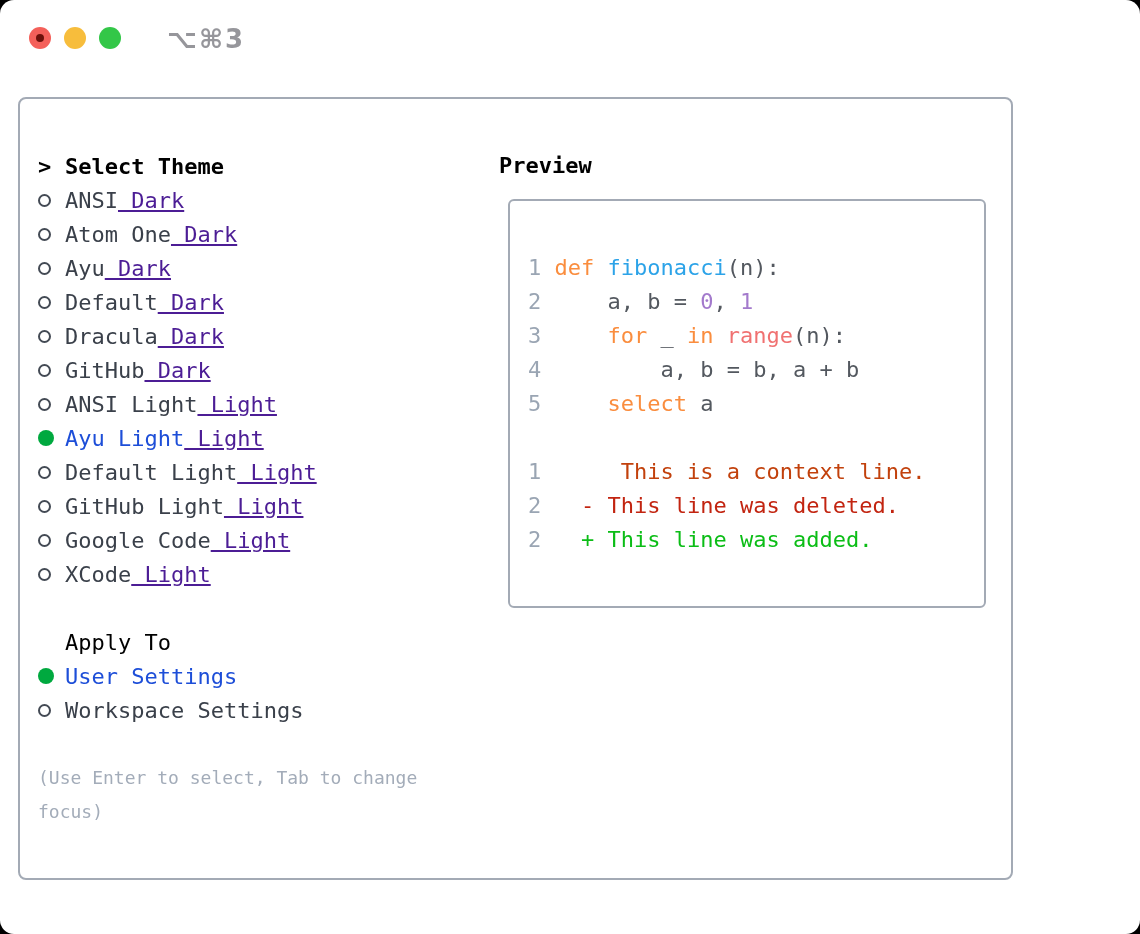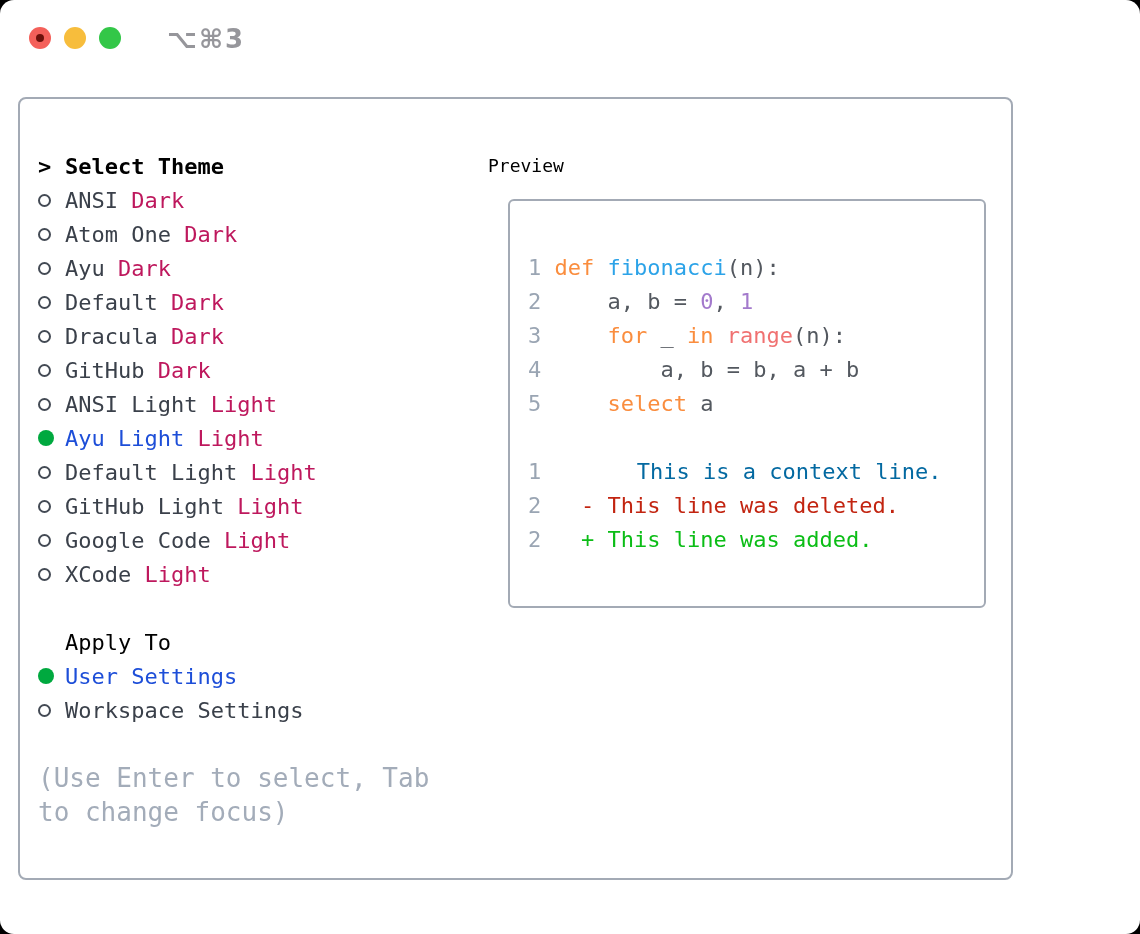--- a/index.html
+++ b/index.html
@@ -17,39 +17,39 @@
 
   
   .panel{position:absolute;left:18px;top:97px;width:995px;height:783px;border:2px solid #a3aab5;border-radius:8px;box-sizing:border-box;background:#fff;}
 
   
   .row{display:flex;align-items:center;height:34px;font-size:22px;color:#3a404a;white-space:pre;}
   .mk{display:inline-flex;align-items:center;justify-content:flex-start;width:27px;flex:0 0 27px;}
   .dot-open{width:13px;height:13px;border:2.5px solid #434a54;border-radius:50%;box-sizing:border-box;background:transparent;}
   .dot-filled{width:16px;height:16px;border-radius:50%;background:#00a93f;}
   .hdr{font-weight:700;color:#000;}
-  .variant{color:#be185d;}
+  .variant{color:#4c1d95;text-decoration:underline;}
   .sel{color:#1d4ed8;}
 
   .theme-list{position:absolute;left:38px;top:149px;}
   .apply{position:absolute;left:38px;top:625px;}
-  .hint{position:absolute;left:38px;top:761px;width:392px;font-size:26px;line-height:34px;color:#a3acb9;}
+  .hint{position:absolute;left:38px;top:761px;width:392px;font-size:18px;line-height:34px;color:#a3acb9;}
 
   
-  .preview-label{position:absolute;left:488px;top:149px;height:34px;line-height:34px;font-size:18px;font-weight:400;color:#000;}
+  .preview-label{position:absolute;left:499px;top:149px;height:34px;line-height:34px;font-size:22px;font-weight:700;color:#000;}
   .preview-box{position:absolute;left:508px;top:199px;width:478px;height:409px;border:2px solid #a3aab5;border-radius:6px;box-sizing:border-box;background:#fff;}
   .code{position:absolute;left:18px;top:50px;}
   .cl{white-space:pre;height:34px;line-height:34px;font-size:22px;}
   .seg-ln{color:#9aa5b3;}
   .seg-pl{color:#53585f;}
   .seg-kw{color:#fa8d3e;}
   .seg-fn{color:#2ca3e8;}
   .seg-num{color:#a37acc;}
   .seg-rng{color:#f07171;}
-  .seg-ctx{color:#0369a1;margin-left:16px;}
+  .seg-ctx{color:#c2410c;}
   .seg-del{color:#c22410;margin-top:7px;}
   .seg-add{color:#0bbd16;}
 </style>
 </head>
 <body>
 
 <div class="window">
 
   <div class="titlebar">
     <div class="traffic red">

